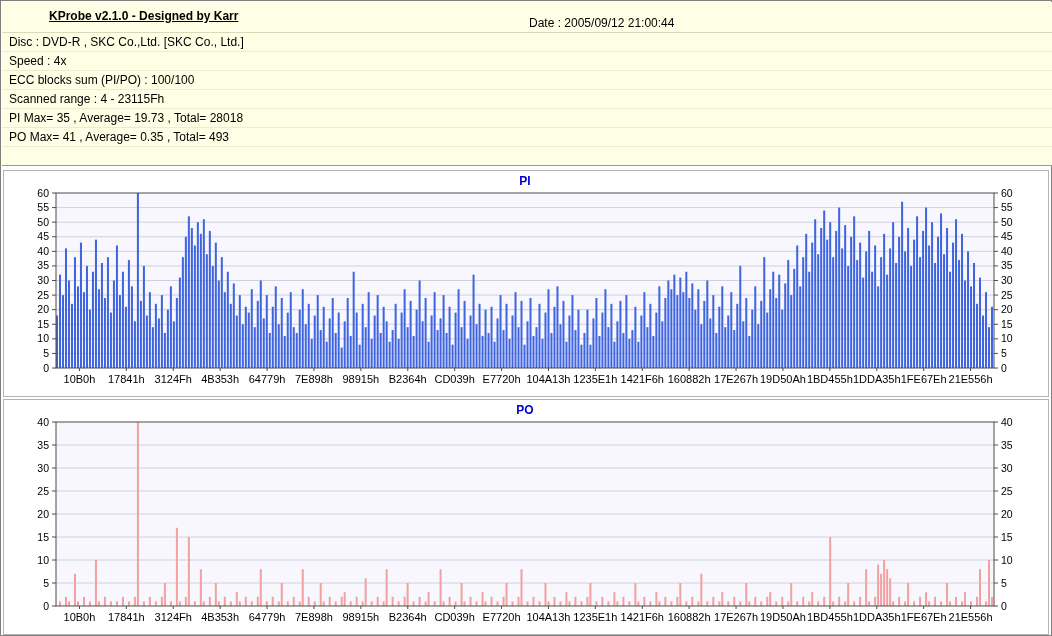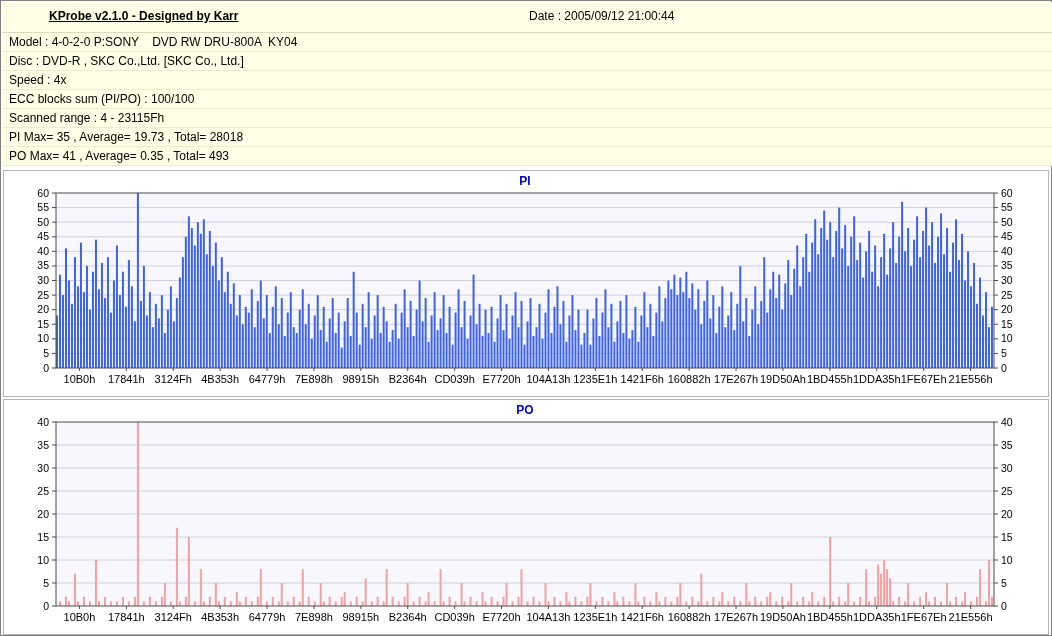--- a/index.html
+++ b/index.html
@@ -5,42 +5,41 @@
   html,body{margin:0;padding:0;}
   body{
     width:1052px;height:636px;position:relative;overflow:hidden;
     background:#ffffff;font-family:"Liberation Sans",sans-serif;color:#000;
   }
   .window-frame{position:absolute;left:0;top:0;width:1050px;height:634px;border:1px solid #7f7f7f;background:#fff;}
   
   .header{position:absolute;left:1px;top:1px;width:1050px;height:163px;background:#ffffe6;border-bottom:1px solid #9a9a9a;}
   .title-row{height:30px;position:relative;border-bottom:1px solid #d9d9bb;}
   .app-title{position:absolute;left:7px;top:7px;font-size:12px;font-weight:bold;text-decoration:underline;white-space:pre;margin-left:40px;}
-  .date-label{position:absolute;left:527px;top:7px;font-size:12px;white-space:pre;}
+  .date-label{position:absolute;left:527px;top:14px;font-size:12px;white-space:pre;}
   .info-row{height:18px;line-height:18px;padding-left:7px;font-size:12px;white-space:pre;border-bottom:1px solid #ececd2;}
   
   .panel{position:absolute;left:2px;width:1044px;background:#ffffff;border:1px solid #b4b4b4;}
   .panel-pi{top:169px;height:225px;}
   .panel-po{top:398px;height:234px;}
   .panel svg{display:block;}
   .axlbl{font:10.5px "Liberation Sans",sans-serif;fill:#000;}
   .xlbl{font:11px "Liberation Sans",sans-serif;fill:#000;}
   .ctitle{font:bold 12px "Liberation Sans",sans-serif;}
 </style>
 </head>
 <body>
 
 <div class="window-frame">
 
   <div class="header">
     <div class="title-row">
       <span class="app-title">KProbe v2.1.0 - Designed by Karr</span>
       <span class="date-label">Date : 2005/09/12 21:00:44</span>
     </div>
-    <div class="info-row">Model : 4-0-2-0 P:SONY    DVD RW DRU-800A  KY04</div>
     <div class="info-row">Disc : DVD-R , SKC Co.,Ltd. [SKC Co., Ltd.]</div>
     <div class="info-row">Speed : 4x</div>
     <div class="info-row">ECC blocks sum (PI/PO) : 100/100</div>
     <div class="info-row">Scanned range : 4 - 23115Fh</div>
     <div class="info-row">PI Max= 35 , Average= 19.73 , Total= 28018</div>
     <div class="info-row">PO Max= 41 , Average= 0.35 , Total= 493</div>
   </div>
 
   <div class="panel panel-pi">
     <svg width="1042" height="223">

